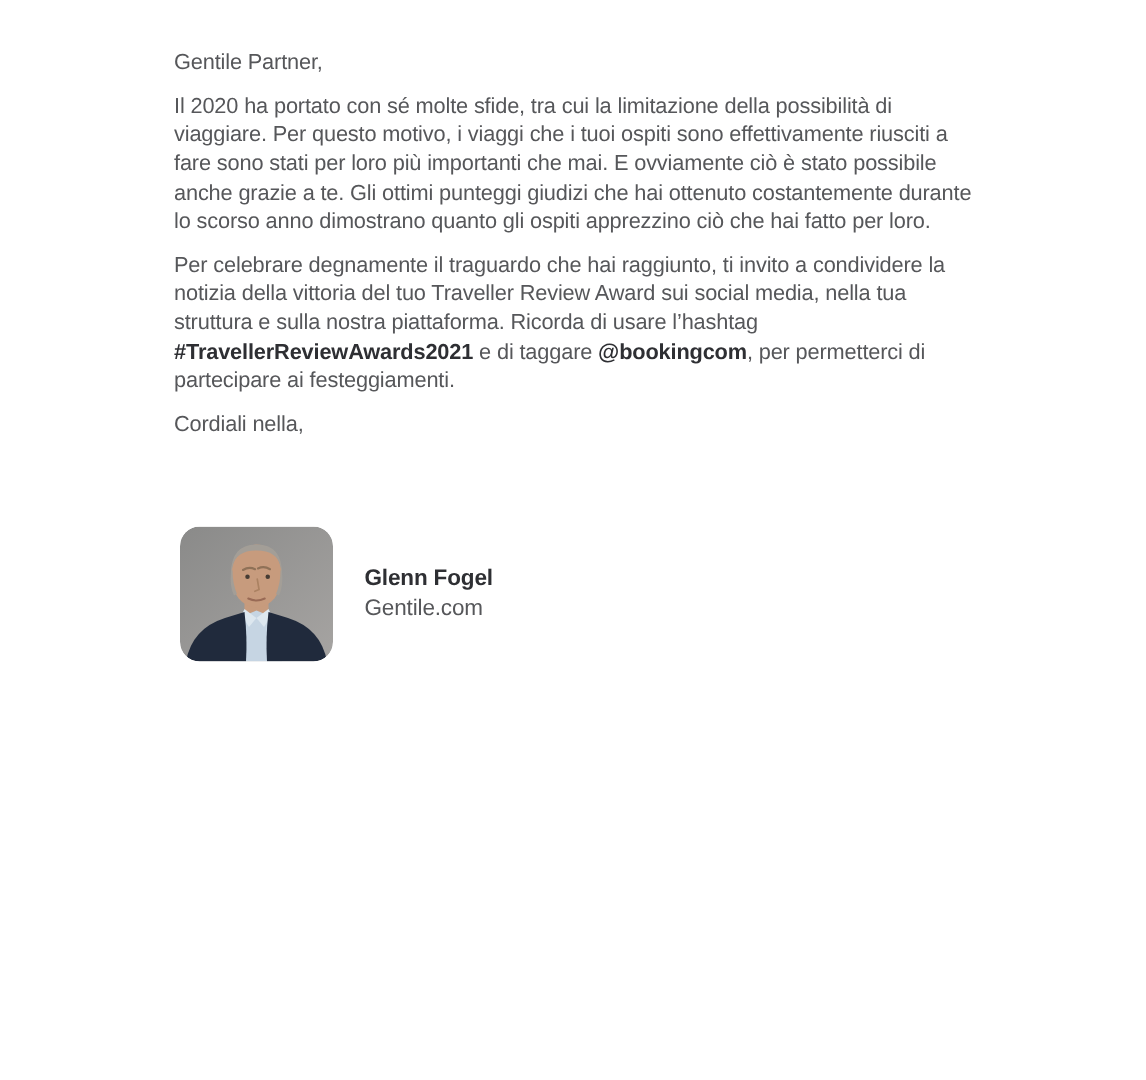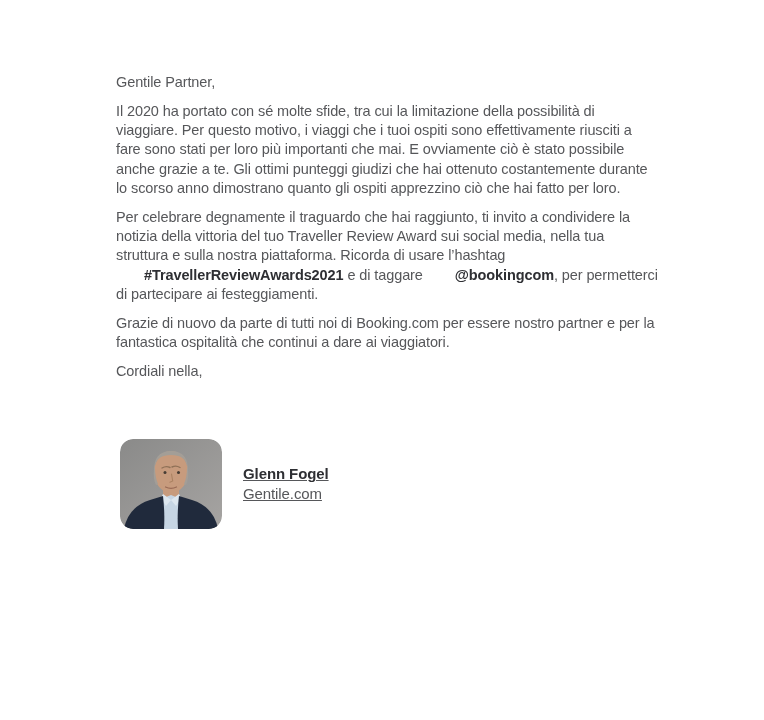--- a/index.html
+++ b/index.html
@@ -7,56 +7,54 @@
     --bold-text-color:#2e2f33;
   }
   *{box-sizing:border-box;}
   html,body{margin:0;padding:0;}
   body{
     width:764px;height:720px;background:#ffffff;overflow:hidden;
     font-family:"Liberation Sans","DejaVu Sans",sans-serif;
   }
   .letter{
     width:764px;height:720px;background:#ffffff;
-    padding:73px 0 0 116px;
+    padding:33px 0 0 116px;
   }
   .letter-text{
     width:543px;
     font-size:14.5px;line-height:19.3px;letter-spacing:-0.1px;
     color:var(--text-color,#56575a);
   }
   .letter-text p{margin:0 0 9.5px 0;}
-  .letter-text strong{color:var(--bold-text-color,#2e2f33);font-weight:700;margin-left:28px;}
+  .letter-text strong{color:var(--bold-text-color,#2e2f33);font-weight:700;}
   .closing{margin-bottom:0 !important;}
   .signature{
     display:flex;align-items:flex-start;
     margin:58px 0 0 4px;
   }
   .photo{
     width:102px;height:90px;flex:0 0 auto;
     border-radius:13px;overflow:hidden;line-height:0;
   }
   .sig-text{
     margin:25px 0 0 21px;
     font-size:15px;line-height:19.5px;letter-spacing:-0.1px;
     color:var(--text-color,#56575a);
-    text-decoration:underline;
   }
   .sig-name{font-weight:700;color:var(--bold-text-color,#2e2f33);}
 </style>
 </head>
 <body>
 
 <div class="letter">
   <div class="letter-text">
     <p class="salutation">Gentile Partner,</p>
     <div id="paras">
         <p><span>Il 2020 ha portato con sé molte sfide, tra cui la limitazione della possibilità di viaggiare. Per questo motivo, i viaggi che i tuoi ospiti sono effettivamente riusciti a fare sono stati per loro più importanti che mai. E ovviamente ciò è stato possibile anche grazie a te. Gli ottimi punteggi giudizi che hai ottenuto costantemente durante lo scorso anno dimostrano quanto gli ospiti apprezzino ciò che hai fatto per loro.</span></p>
         <p><span>Per celebrare degnamente il traguardo che hai raggiunto, ti invito a condividere la notizia della vittoria del tuo Traveller Review Award sui social media, nella tua struttura e sulla nostra piattaforma. Ricorda di usare l’hashtag </span><strong>#TravellerReviewAwards2021</strong><span> e di taggare </span><strong>@bookingcom</strong><span>, per permetterci di partecipare ai festeggiamenti.</span></p>
-        <p><span>Grazie di nuovo da parte di tutti noi di Booking.com per essere nostro partner e per la fantastica ospitalità che continui a dare ai viaggiatori.</span></p>
       </div>
     <p class="closing">Cordiali nella,</p>
   </div>
 
   <div class="signature">
     <div class="photo">
       <svg width="102" height="90" viewBox="0 0 102 90" aria-hidden="true">
         <defs>
           <clipPath id="pc">
               <rect x="0" y="0" width="102" height="90" rx="13"></rect>

